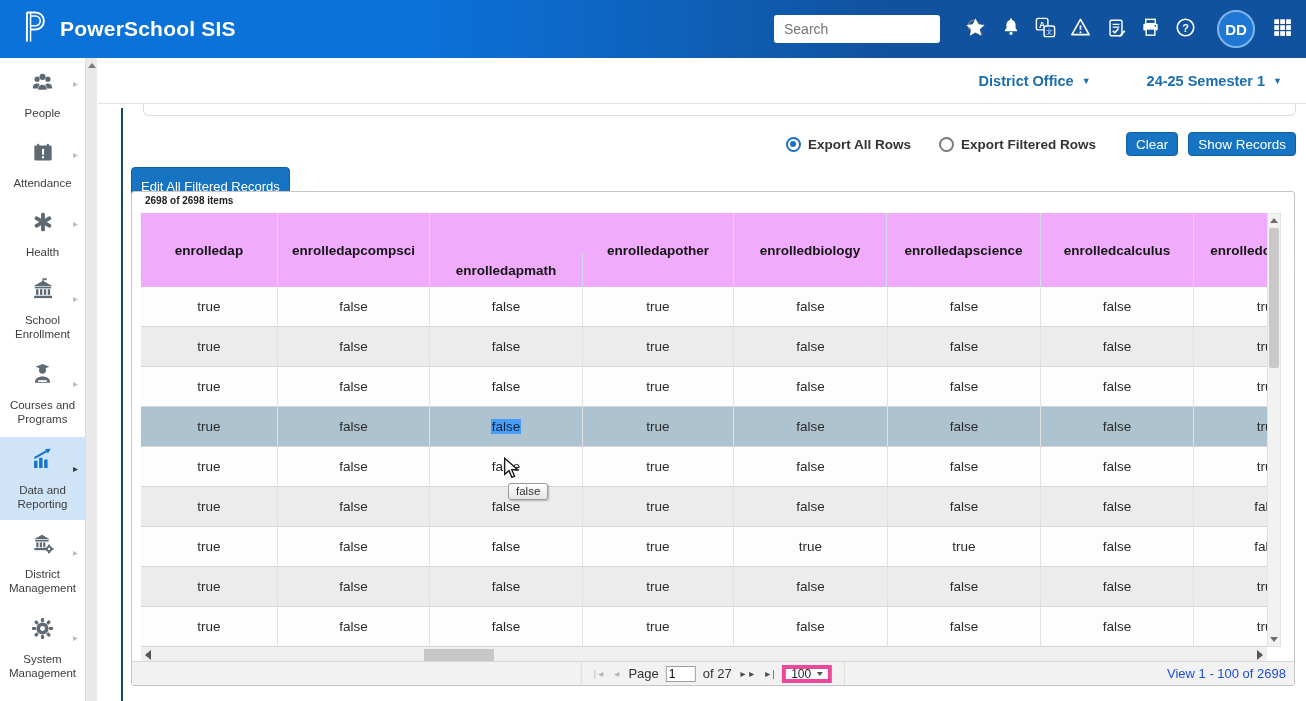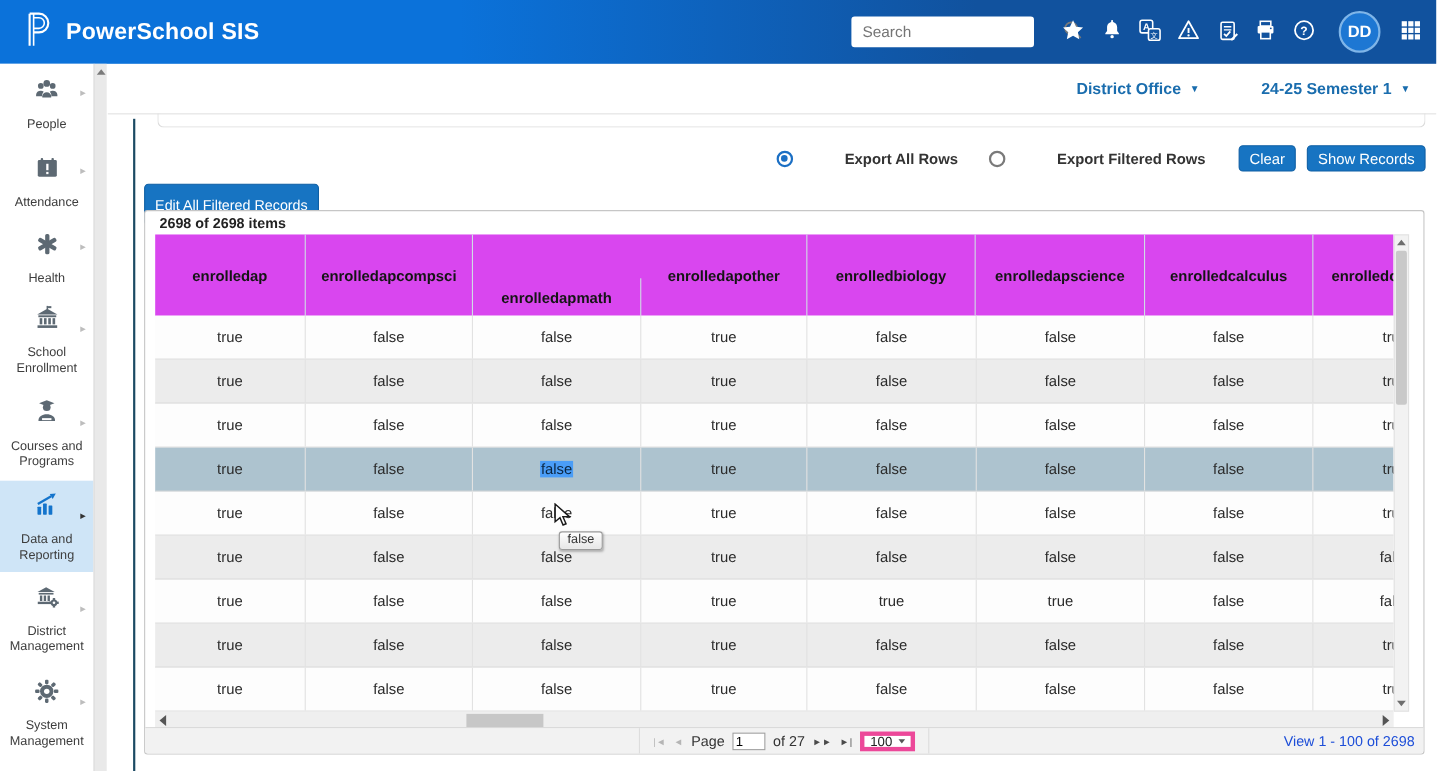--- a/index.html
+++ b/index.html
@@ -51,39 +51,39 @@
   .selector .caret { font-size: 9px; }
 
   .hline { position: absolute; top: 103px; left: 98px; right: 0; border-top: 1px solid #e2e2e2; }
   .panel-edge { position: absolute; top: 103px; left: 143px; width: 1153px; height: 13px;
     border: 1px solid #dcdcdc; border-top: none; border-radius: 0 0 6px 6px; }
   .vaccent { position: absolute; top: 108px; left: 121px; width: 2px; height: 593px; background: #1b4a63; }
 
   
   .export-row { position: absolute; top: 131px; right: 10px; height: 26px;
     display: flex; align-items: center; }
-  .radio-group { display: flex; align-items: center; cursor: pointer; gap: 40px; }
+  .radio-group { display: flex; align-items: center; cursor: pointer; }
   .radio { width: 15px; height: 15px; border-radius: 50%; border: 2px solid #7a7a7a;
     position: relative; margin-right: 7px; flex: none; }
   .radio.checked { border-color: #1b6fc4; }
   .radio.checked::after { content: ''; position: absolute; inset: 2.5px; border-radius: 50%; background: #1b6fc4; }
   .radio-label { font-weight: bold; font-size: 13.5px; color: #333; }
   .gap26 { width: 28px; } .gap30 { width: 30px; } .gap10 { width: 10px; }
   .btn { background: #1774c2; color: #fff; border: 1px solid #0f5fa4; border-radius: 4px;
     font-size: 13.5px; height: 24px; padding: 0 9px; cursor: pointer;
     font-family: "Liberation Sans", sans-serif; }
   .edit-btn { position: absolute; left: 131px; top: 167px; height: 38px; font-size: 13px; }
 
   
   .grid-panel { position: absolute; left: 131px; top: 191px; width: 1164px; height: 495px;
     border: 1px solid #c6c6c6; border-radius: 3px; background: #fff; }
-  .items-count { position: absolute; left: 13px; top: 3px; font-weight: bold; font-size: 13px; color: #222; }
+  .items-count { position: absolute; left: 13px; top: 3px; font-weight: bold; font-size: 10px; color: #222; }
   .table-zone { position: absolute; left: 9px; top: 21px; width: 1140px; height: 450px; }
   .table-wrap { position: absolute; left: 0; top: 0; width: 1126px; height: 434px; overflow: hidden; }
-  .thead { display: flex; height: 74px; background: #d946ef; }
+  .thead { display: flex; height: 74px; background: #f0abfc; }
   .th { flex: none; border-right: 1px solid #cfdde4; display: flex; align-items: center;
     justify-content: center; font-weight: bold; font-size: 13.5px; color: #151515; cursor: pointer; }
   .trow { display: flex; height: 40px; background: #fdfdfd; border-bottom: 1px solid #d6d6d6; cursor: pointer; }
   .trow.even { background: #ececec; }
   .trow.selected { background: #adc3cf; }
   .td { flex: none; border-right: 1px solid #e2e2e2; display: flex; align-items: center;
     justify-content: center; font-size: 13.5px; color: #2b2b2b; white-space: nowrap; }
   .sel-hl { background: #4a9df7; color: #0a2540; padding: 0 1px; }
 
   .vscroll { position: absolute; left: 1126px; top: 0; width: 14px; height: 434px;

